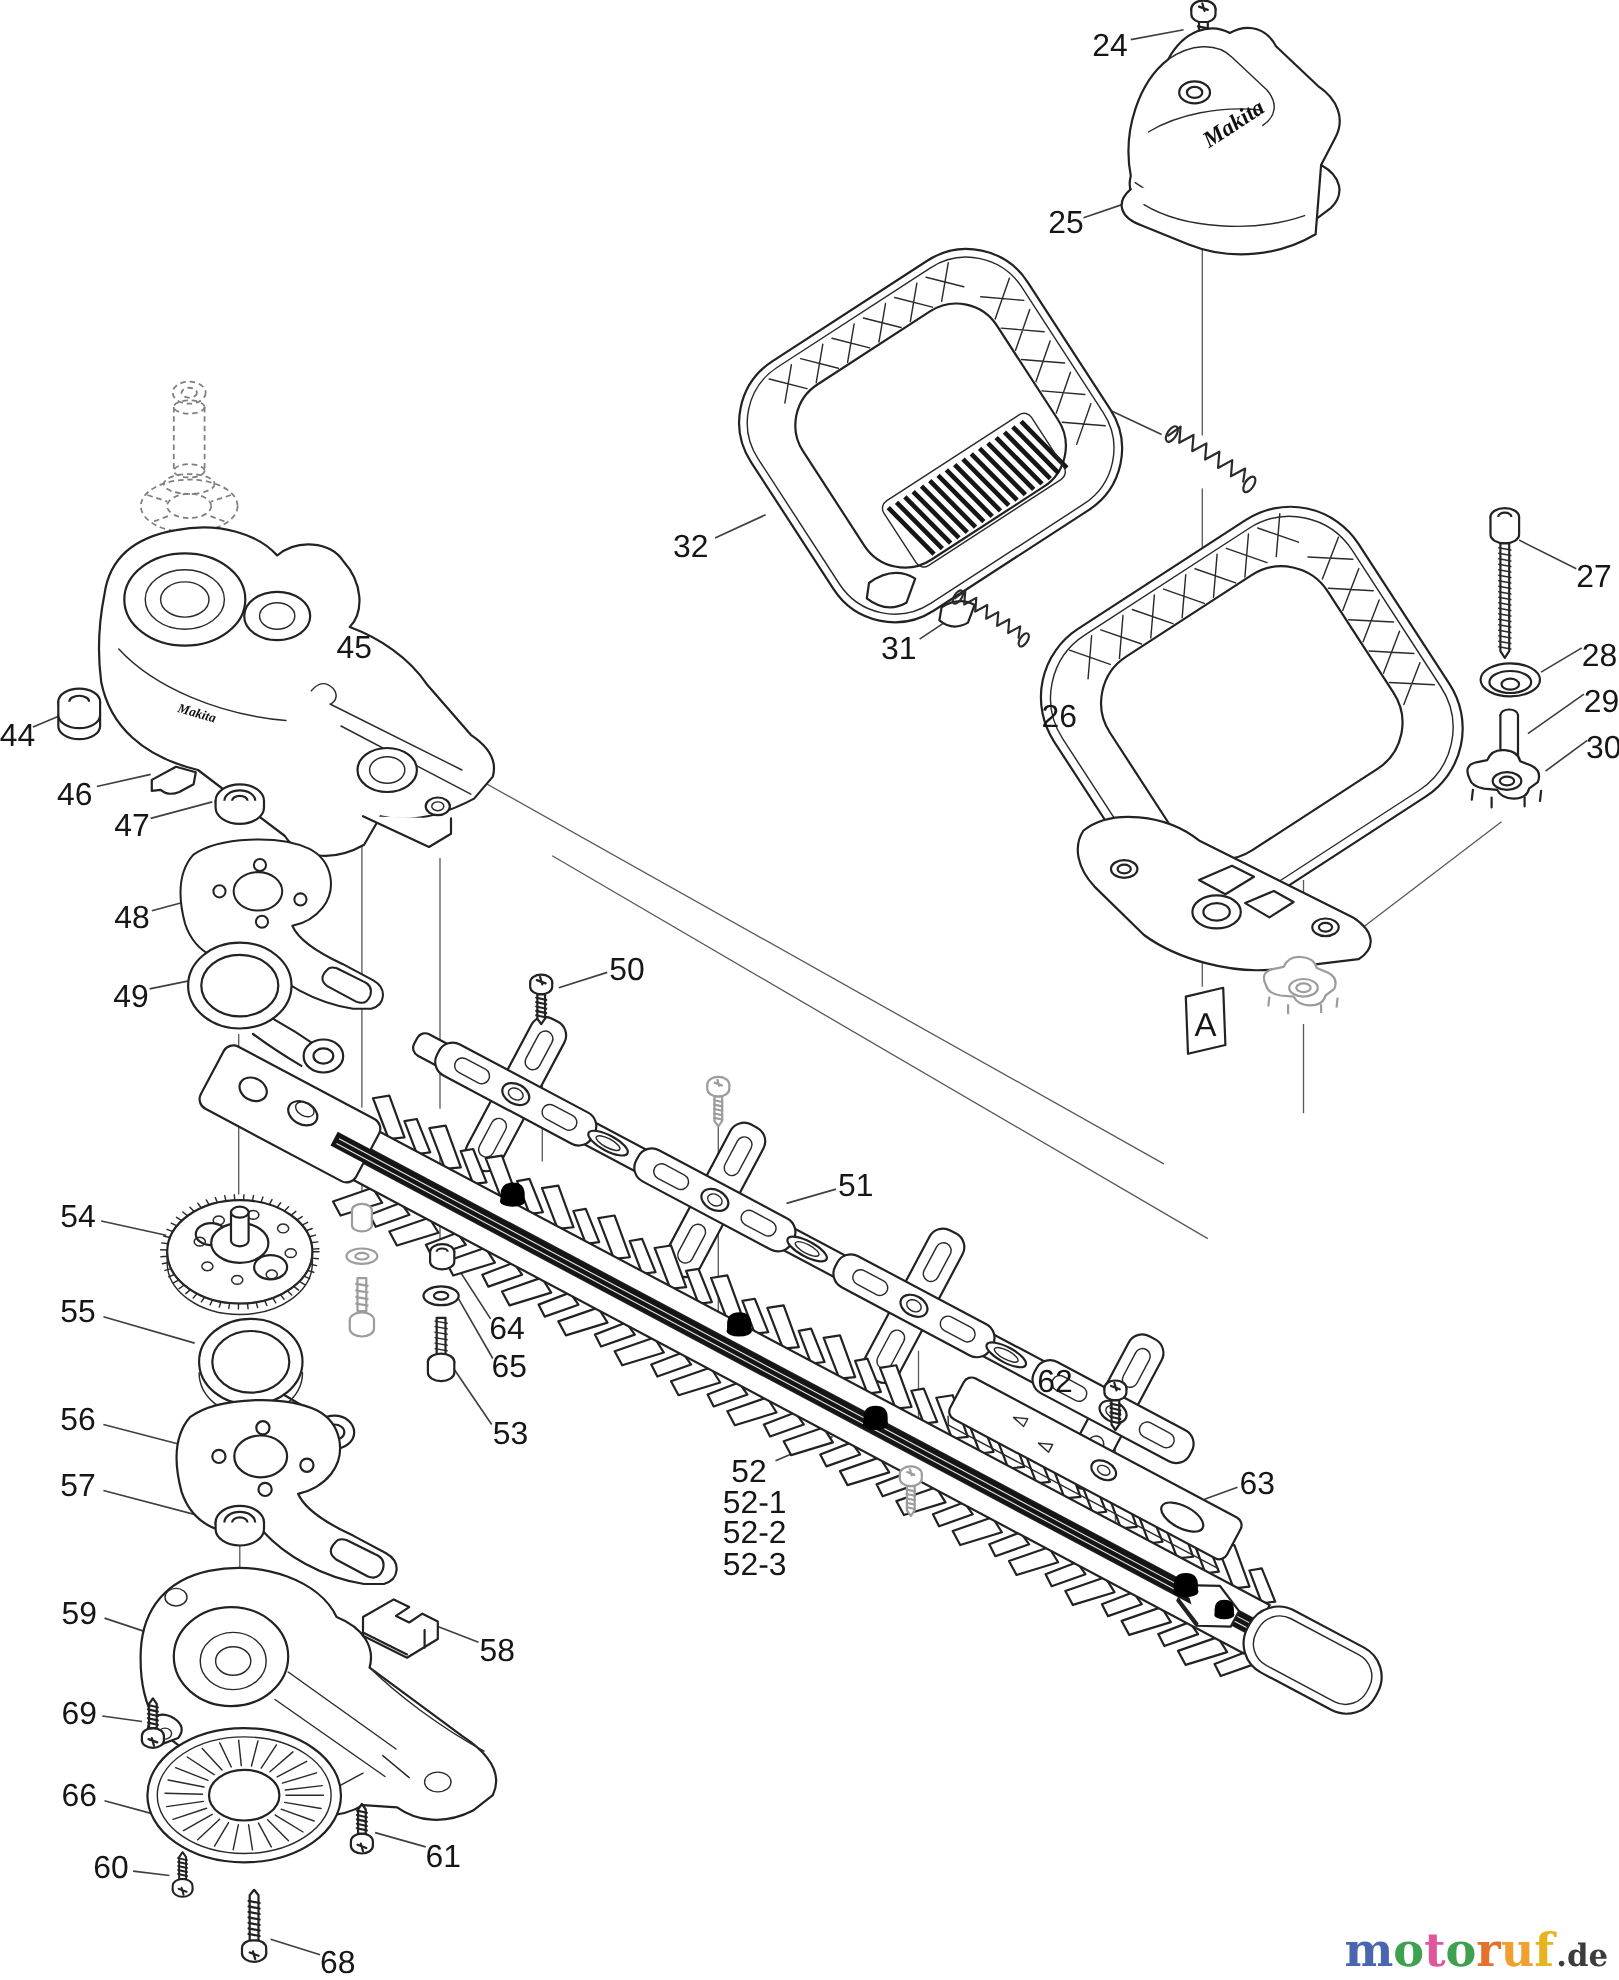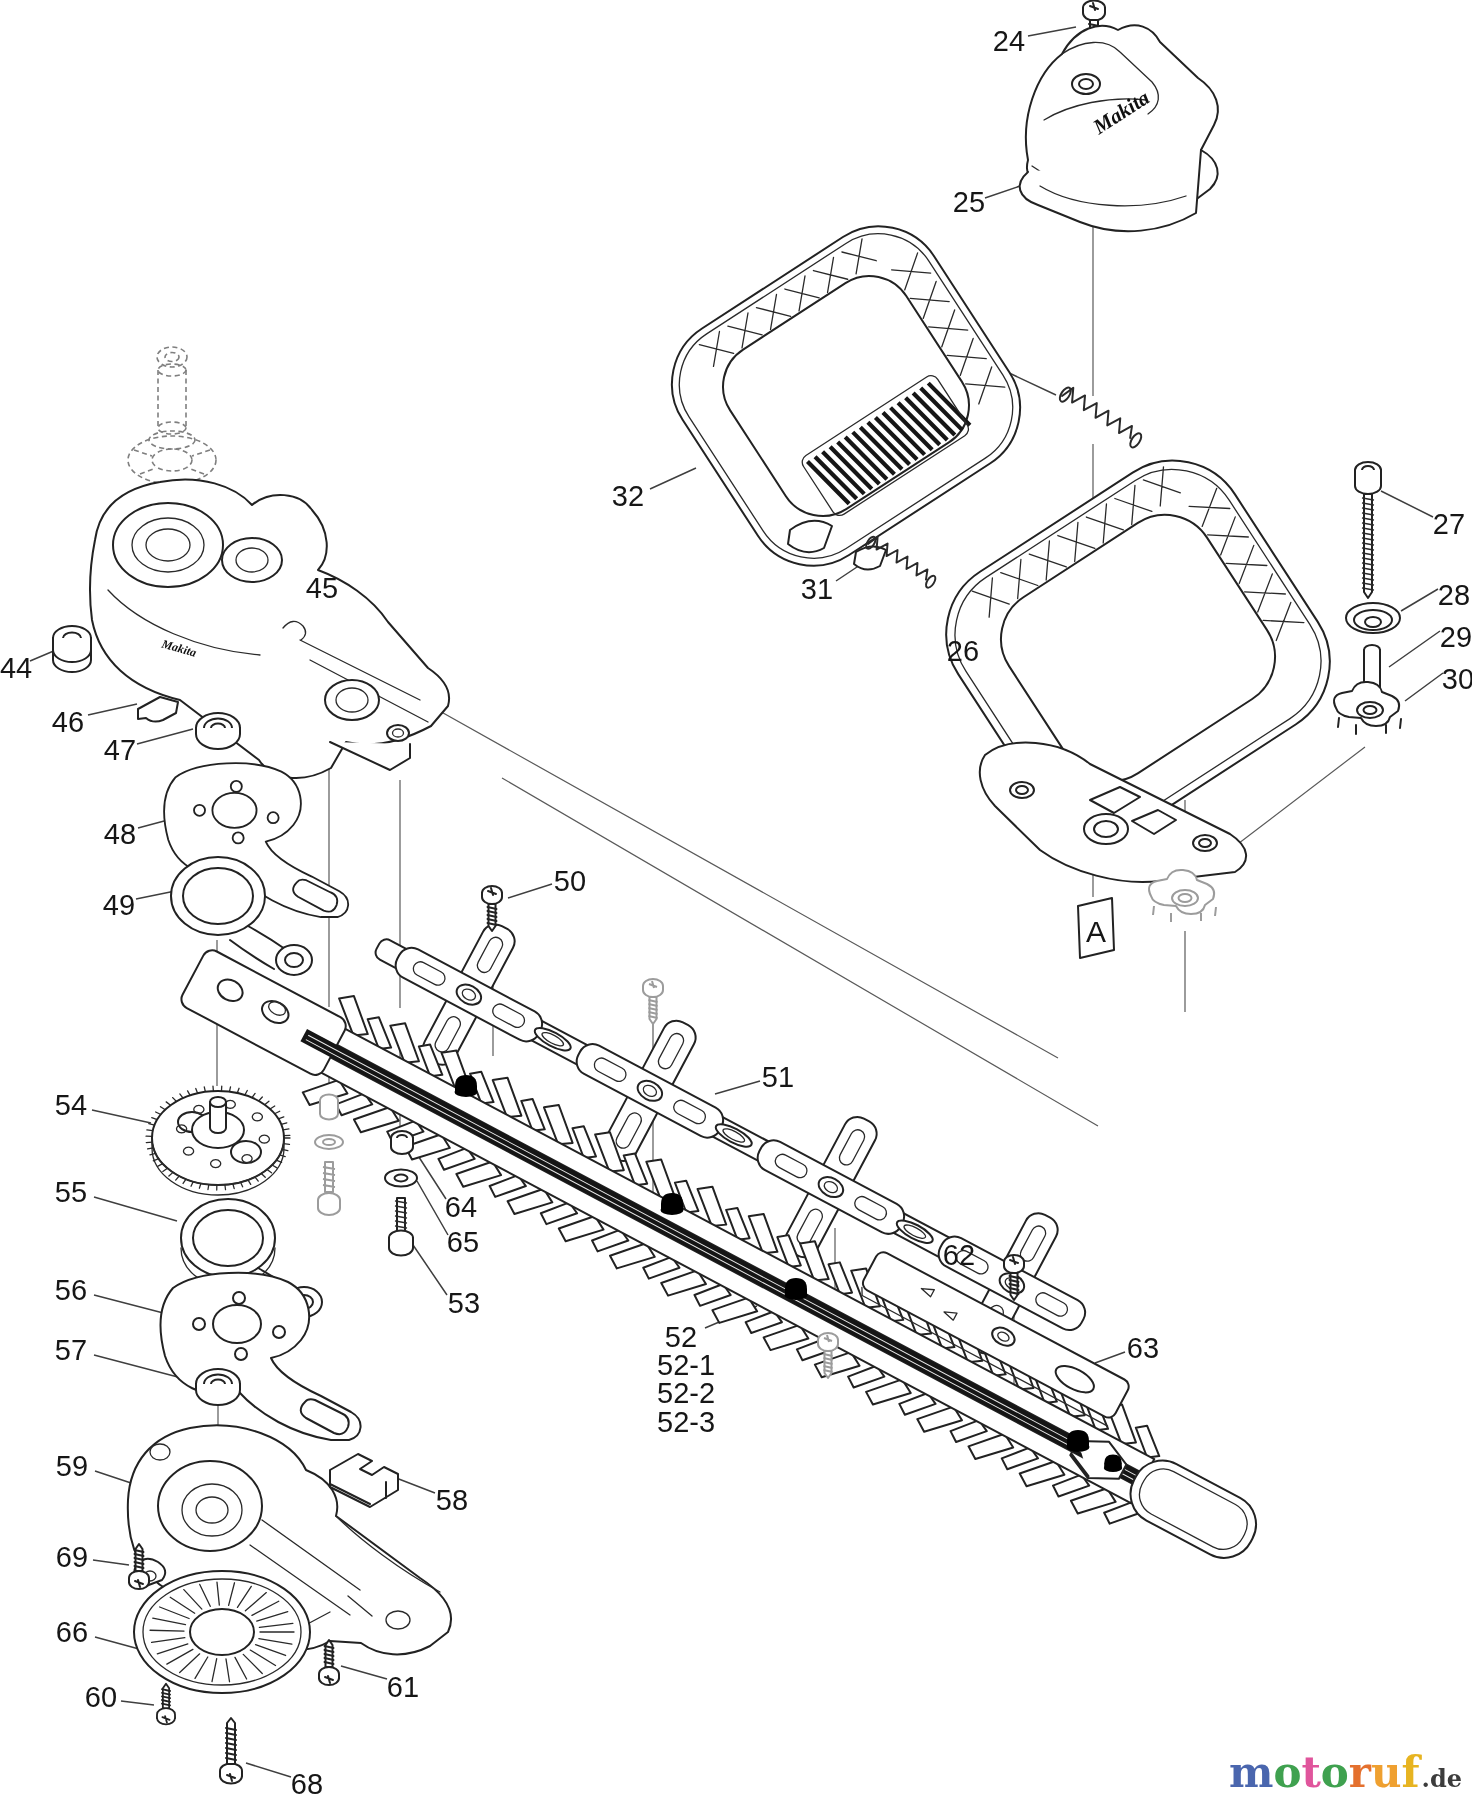--- a/index.html
+++ b/index.html
@@ -12,21 +12,21 @@
   .o{fill:#ffffff;stroke:#222222;stroke-width:2;stroke-linejoin:round;stroke-linecap:round;}
   .ot{fill:none;stroke:#2a2a2a;stroke-width:1.3;stroke-linejoin:round;stroke-linecap:round;}
   .ld{stroke:#3f3f3f;stroke-width:1.5;fill:none;}
   .ax{stroke:#5a5a5a;stroke-width:1.2;fill:none;}
   .gh{fill:#ffffff;stroke:#9c9c9c;stroke-width:2;stroke-linejoin:round;}
   .dsh{fill:none;stroke:#7f7f7f;stroke-width:1.6;stroke-dasharray:5 3.5;}
   .dk{fill:#151515;stroke:none;}
   #logo{position:absolute;right:10px;bottom:6px;display:flex;align-items:baseline;
         font-family:"DejaVu Serif",serif;font-weight:bold;line-height:1;}
   #logo .ch{font-size:42px;}
-  #logo .tld{font-size:24px;margin-left:2px;}
+  #logo .tld{font-size:28px;margin-left:2px;}
 </style>
 </head>
 <body>
 
 <div class="page">
 <svg width="1472" height="1800" viewBox="0 0 1472 1800">
 
   <defs>
     <g id="screwA">
       <ellipse cx="0" cy="0" rx="10" ry="7"></ellipse>

